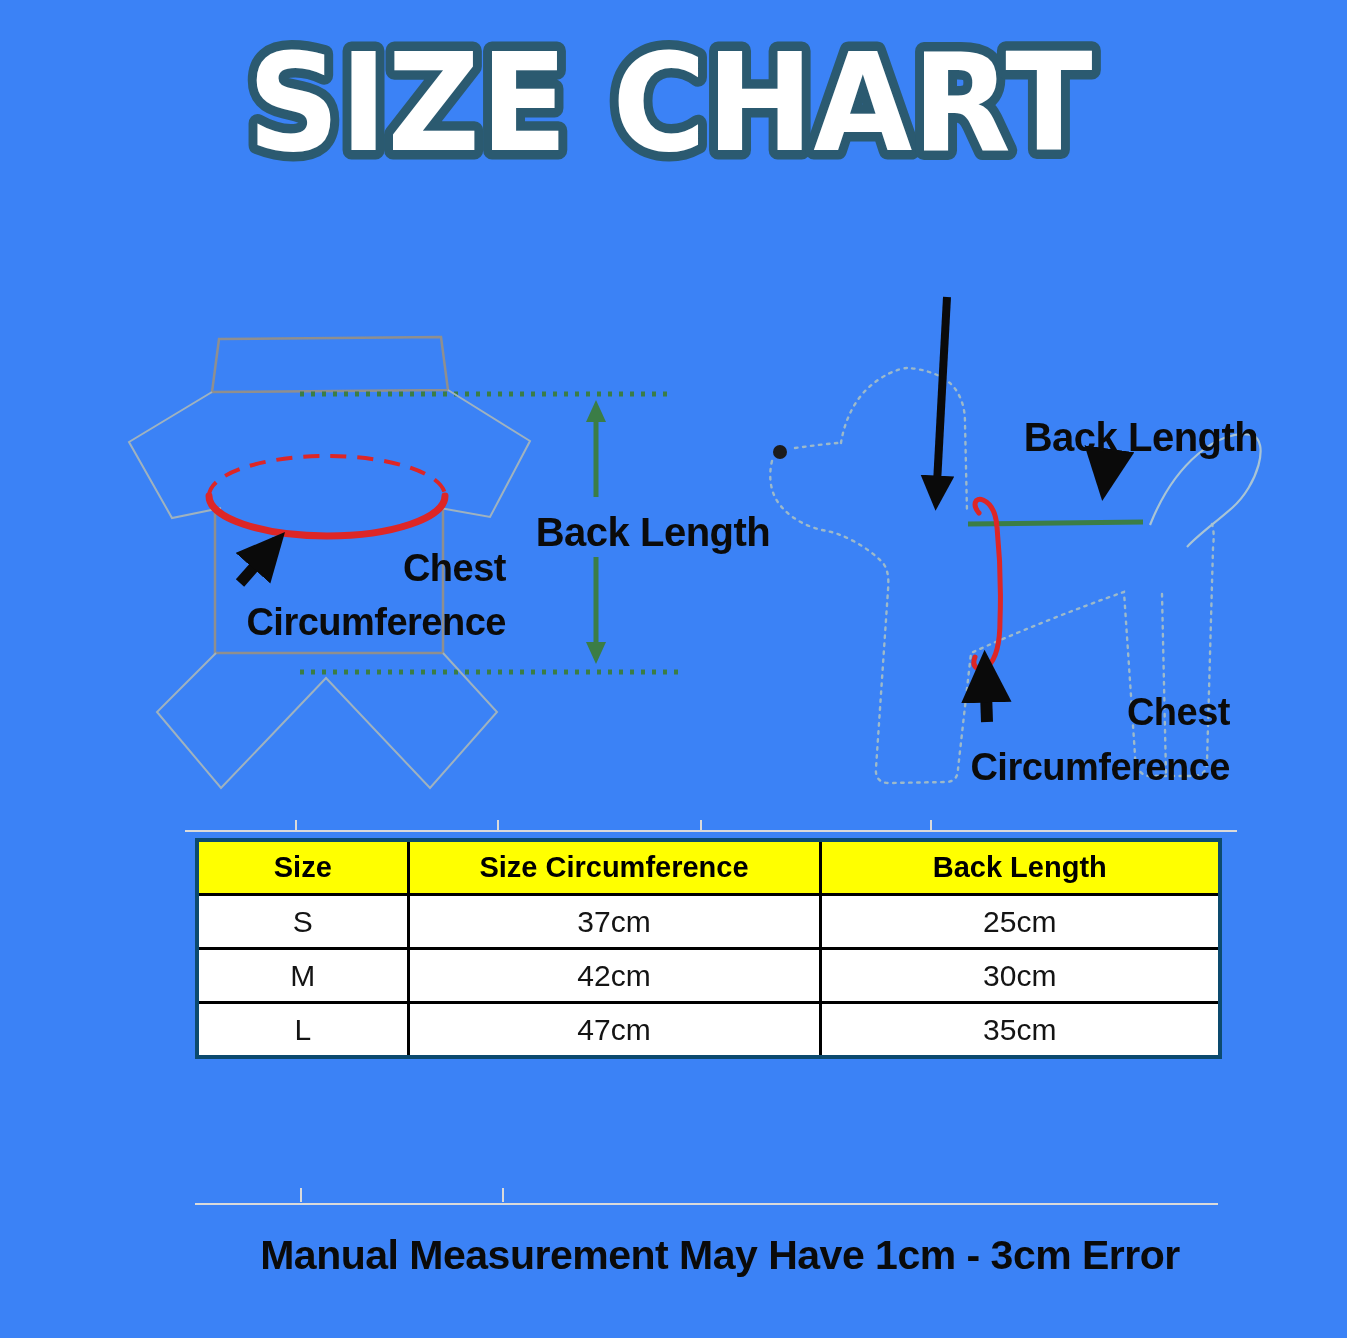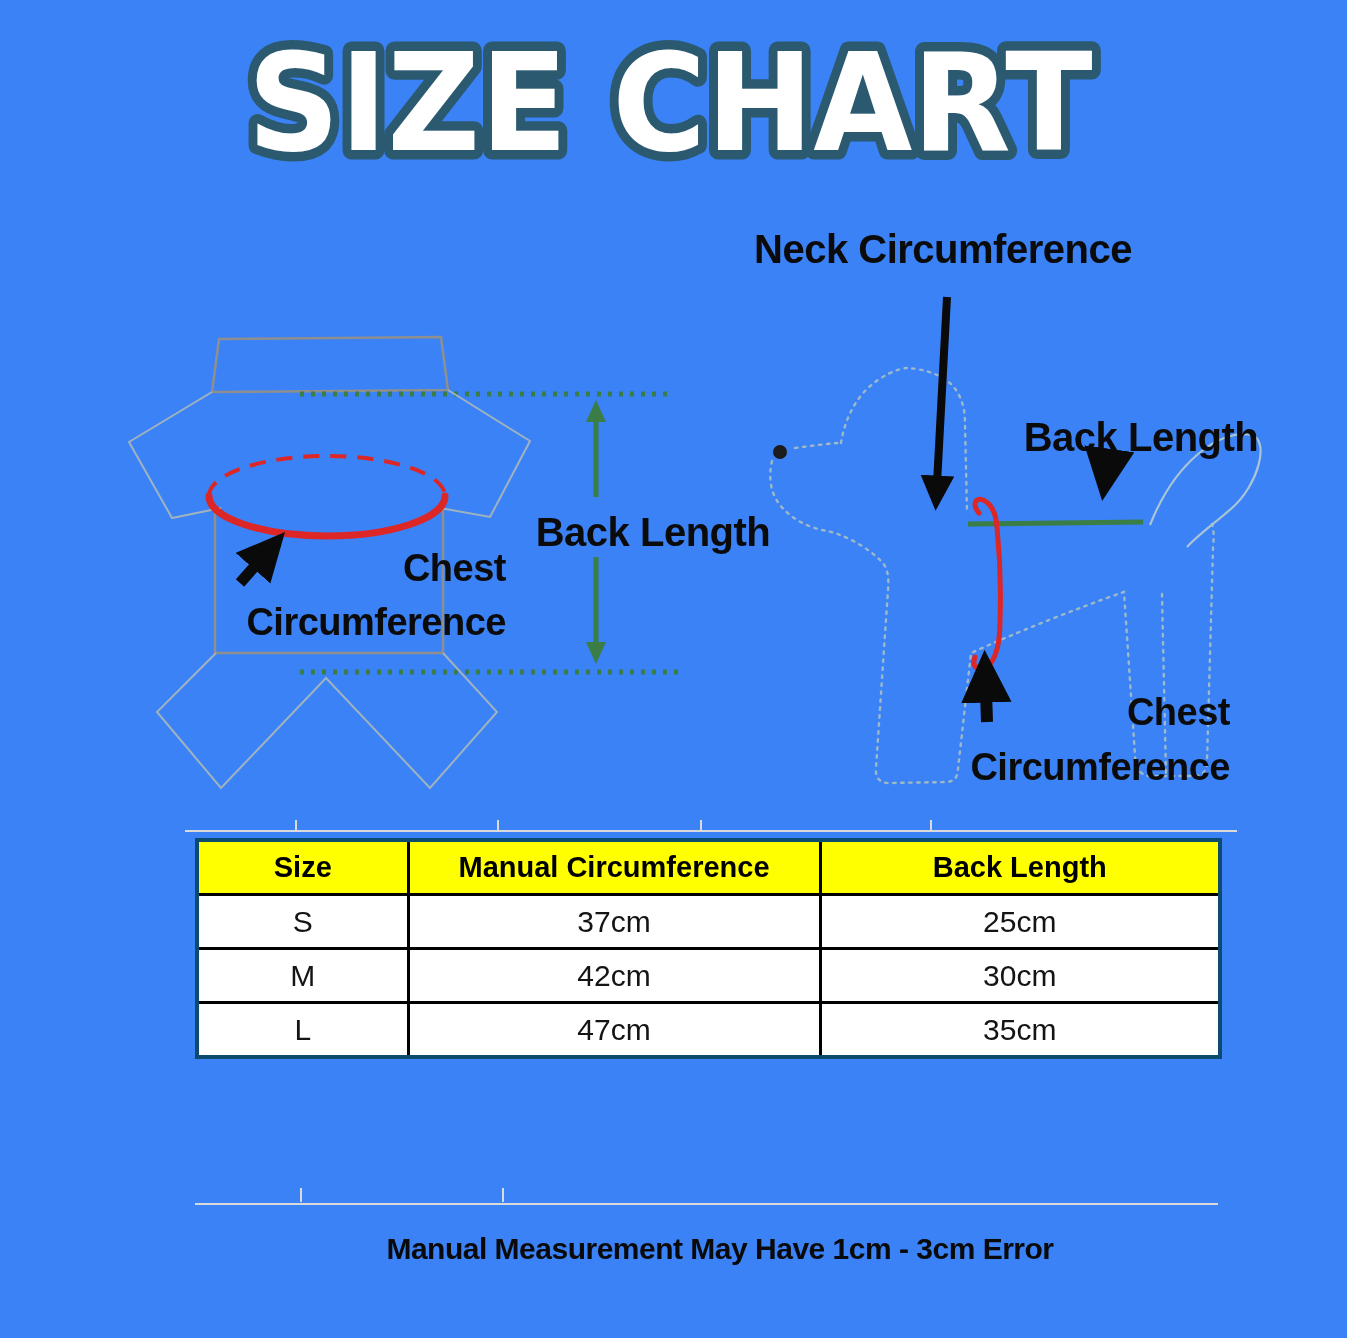--- a/index.html
+++ b/index.html
@@ -70,21 +70,21 @@
     font-size:30px;
     font-weight:normal;
     color:#141414;
     background:#ffffff;
   }
 
   .footer-note{
     position:absolute;
     left:100px;top:1232px;width:1240px;
     text-align:center;
-    font-size:30px;
+    font-size:41px;
     font-weight:bold;
     color:#0a0a0a;
     letter-spacing:-0.5px;
     white-space:nowrap;
   }
 
   .remnant{position:absolute;background:#dadada;}
 </style>
 </head>
 <body>
@@ -140,21 +140,20 @@
       <line class="ggreen" stroke-width="5" x1="968" y1="524" x2="1143" y2="522"></line>
 
       <path class="gred" stroke-width="5" stroke-linecap="round" d="M979,513 C972,505 975,497 983,500 C992,504 996,514 997,527 C1000,557 1001,592 1000,620 C1000,641 997,658 988,666 C979,673 971,667 975,657"></path>
 
       <path class="blk" stroke-width="8" d="M947,297 L936,502" marker-end="url(#ah)"></path>
       <path class="blk" stroke-width="12" d="M1109,452 L1104,488" marker-end="url(#ah)"></path>
       <path class="blk" stroke-width="12" d="M987,722 L985,663" marker-end="url(#ah)"></path>
     </g>
   </svg>
 
-  <div class="lbl" style="left:740px;top:227px;width:406px;font-size:40px;">Neck Circumference</div>
 
   <div class="lbl" style="left:1016px;top:415px;width:250px;font-size:40px;">Back Length</div>
 
   <div class="lbl" style="left:528px;top:510px;width:250px;font-size:40px;">Back Length</div>
 
   <div class="lbl" style="left:160px;top:541px;width:346px;font-size:38px;line-height:54px;">
     <span class="ln">Chest</span>
     <span class="ln">Circumference</span>
   </div>
 
@@ -174,21 +173,21 @@
 
   <table class="size-table">
     <colgroup>
       <col style="width:211px">
       <col style="width:412px">
       <col style="width:400px">
     </colgroup>
     <thead>
       <tr>
         <th>Size</th>
-        <th>Manual Circumference</th>
+        <th>Size Circumference</th>
         <th>Back Length</th>
       </tr>
     </thead>
     <tbody>
       <tr>
         <td>S</td>
         <td>37cm</td>
         <td>25cm</td>
       </tr>
       <tr>

